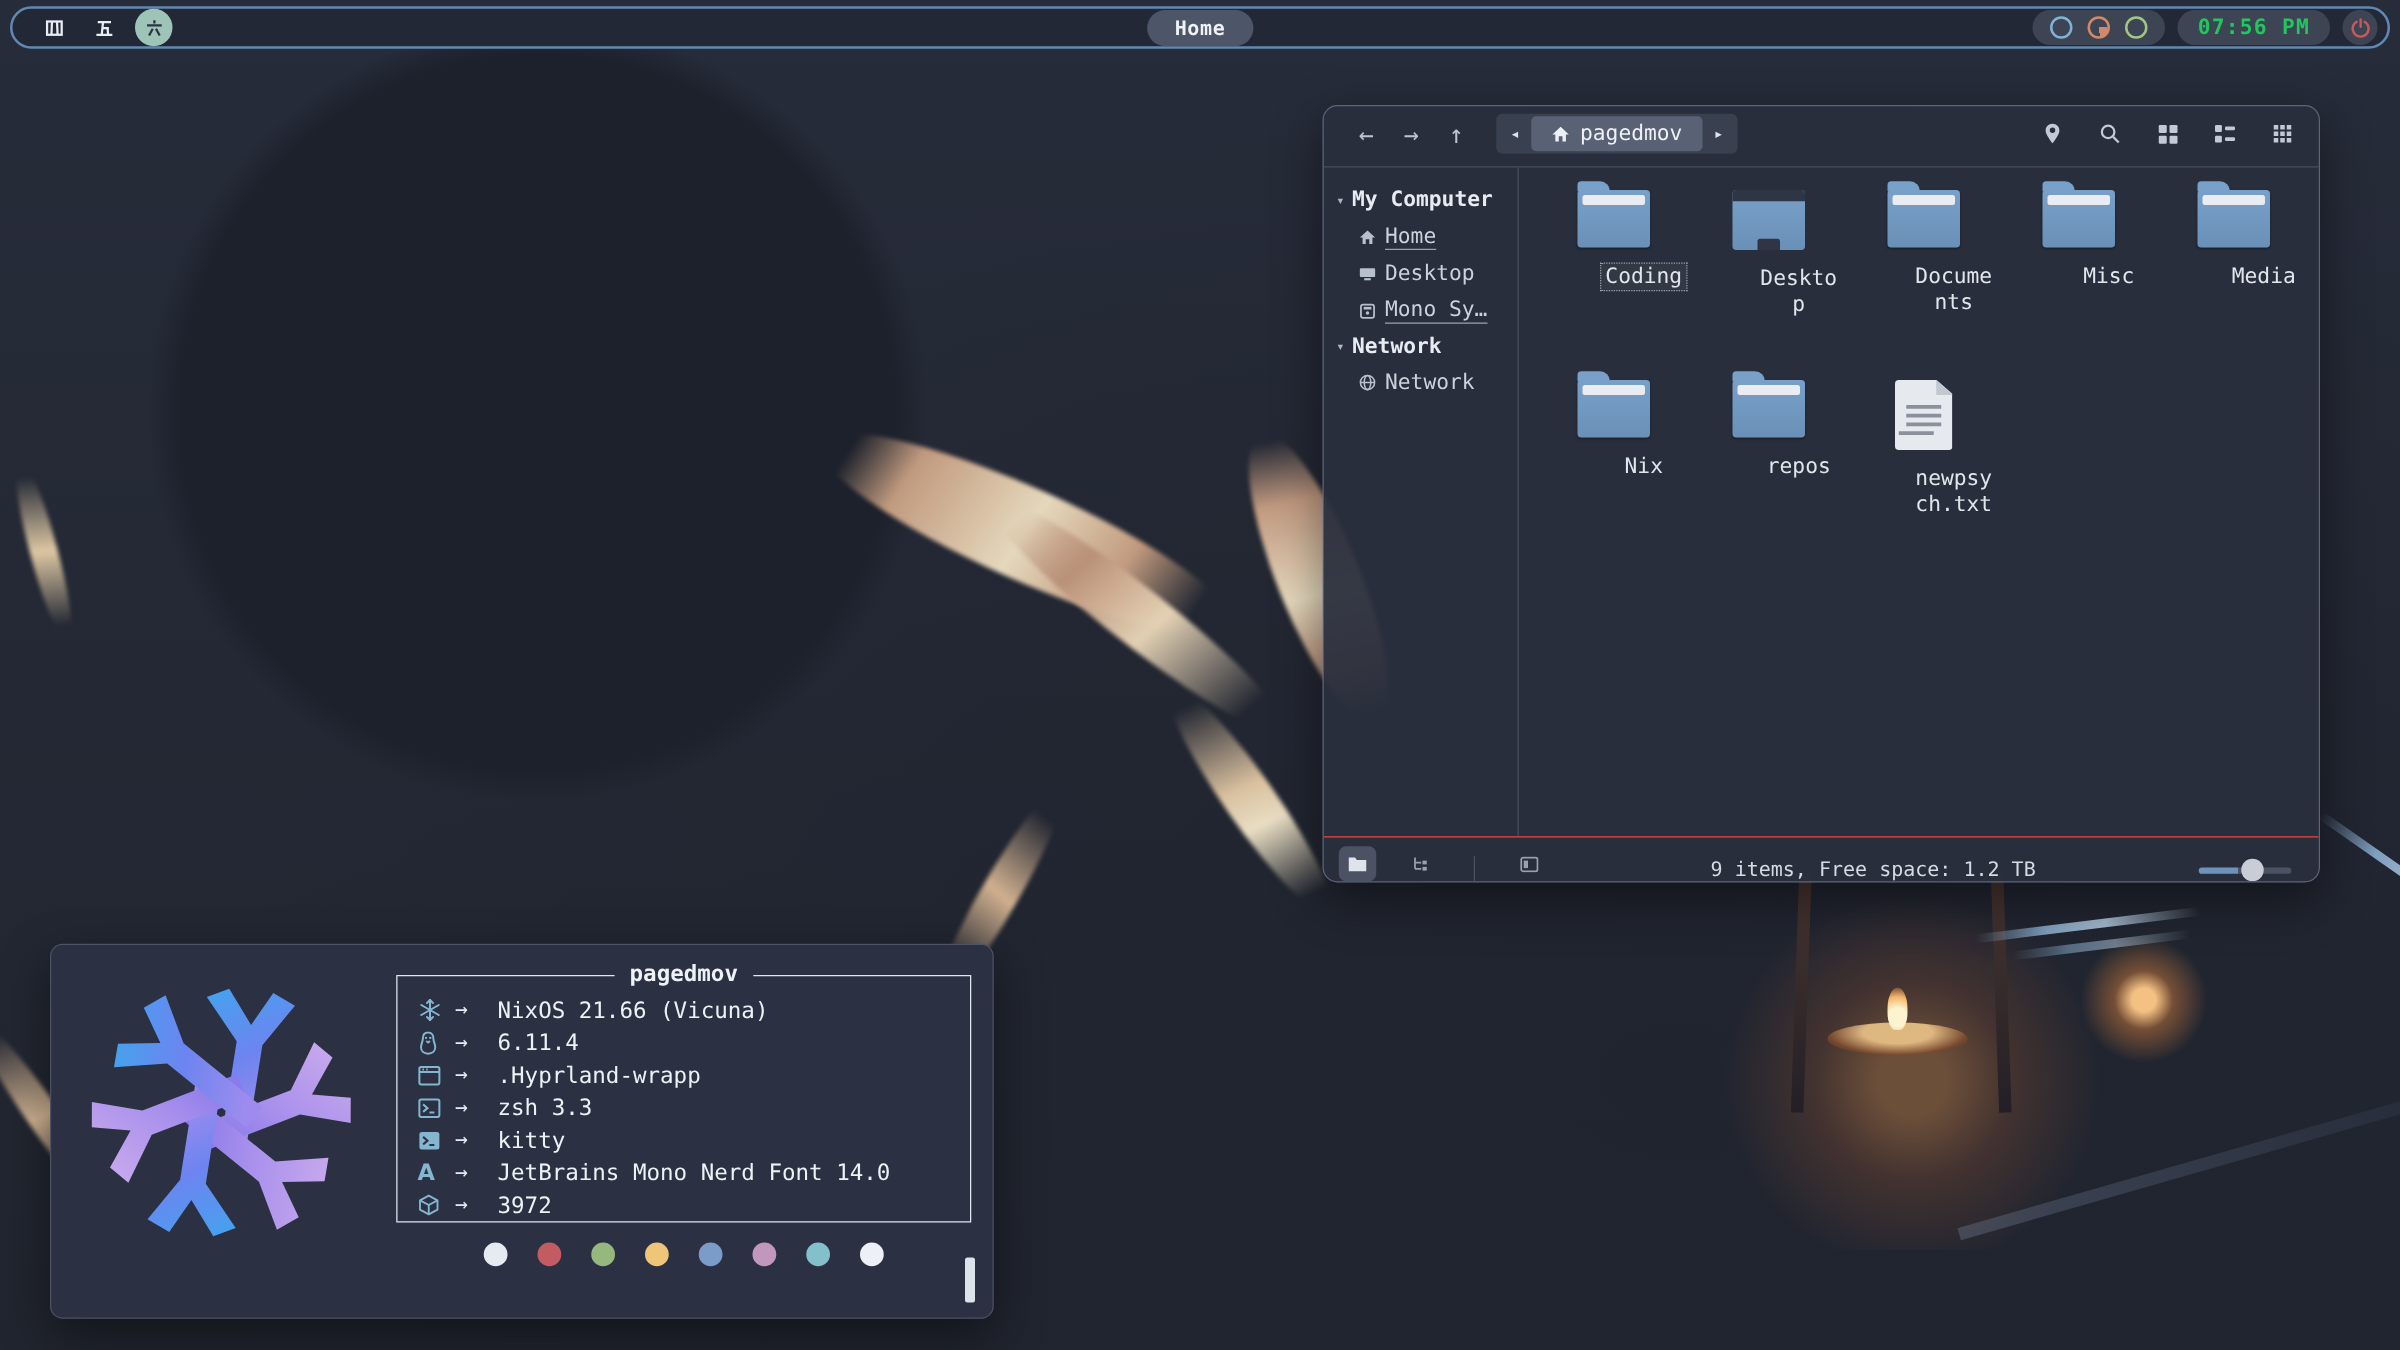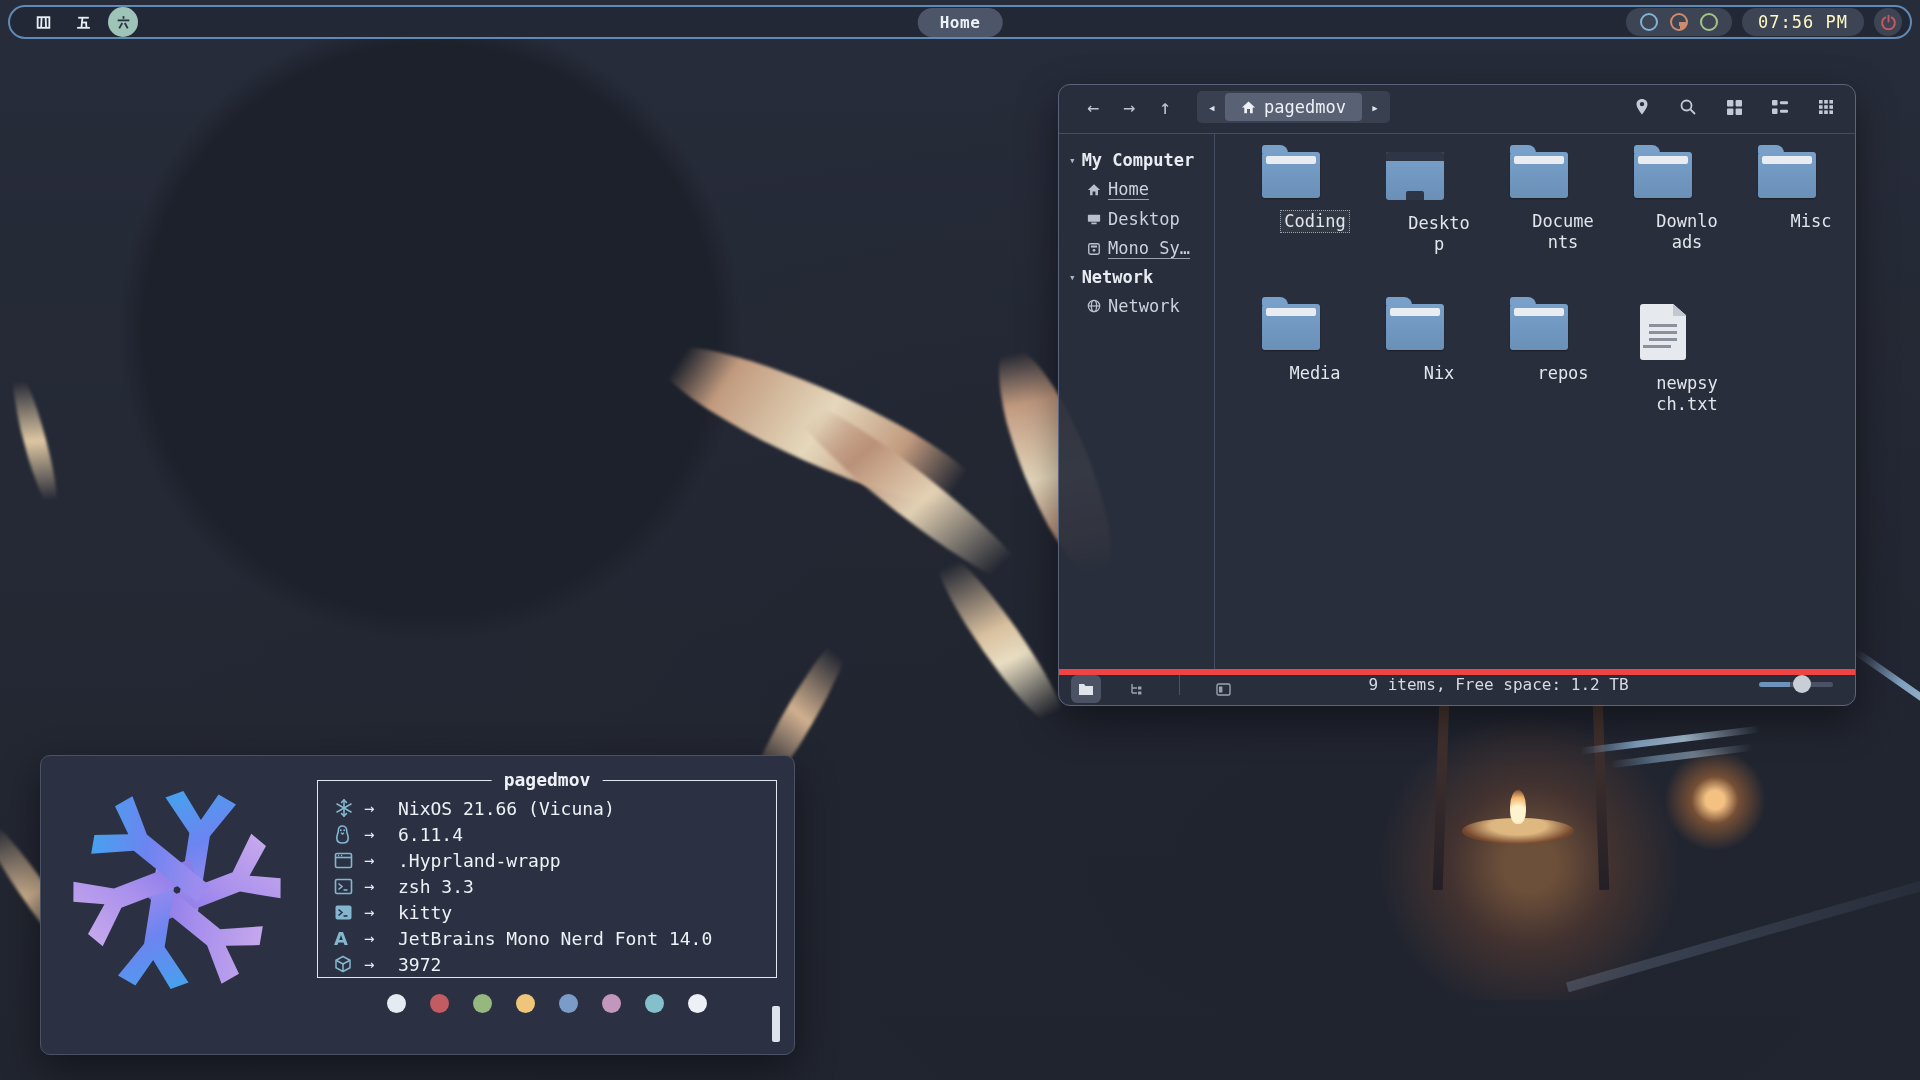--- a/index.html
+++ b/index.html
@@ -58,21 +58,21 @@
   .bar-center { position:absolute; left:50%; transform:translateX(-50%); }
   .title-pill { background:#4d5568; color:#eef1f6; font-size:16px; font-weight:bold;
         padding:5px 22px; border-radius:15px; letter-spacing:.5px; }
   .bar-right { margin-left:auto; display:flex; align-items:center; gap:10px; }
   .pill { background:#3d4454; border-radius:15px; height:28px; display:flex; align-items:center; }
   .circles { gap:12px; padding:0 14px; }
   .c { width:18px; height:18px; border-radius:50%; border:2px solid; }
   .c.blue  { border-color:#7fb3d5; }
   .c.orange{ border-color:#cf8a69; background:conic-gradient(from 90deg, #cf8a69 0 23%, transparent 23%); }
   .c.green { border-color:#a3c585; }
-  .clock { padding:0 16px; color:#fef9c3; font-size:17px; font-weight:normal; letter-spacing:1px; }
+  .clock { padding:0 16px; color:#22c55e; font-size:17px; font-weight:bold; letter-spacing:1px; }
   .power { width:28px; height:28px; border-radius:50%; background:#3d4454; display:flex; align-items:center; justify-content:center; }
 
   
   .fm { position:absolute; left:1058px; top:84px; width:798px; height:622px; border-radius:12px;
         background:rgba(41,47,61,.94); border:1px solid #5b647a; box-shadow:0 14px 40px rgba(0,0,0,.45);
         color:#ccd2dc; display:flex; flex-direction:column; overflow:hidden; z-index:40; }
   .fm-menubar { display:flex; gap:26px; padding:12px 20px 6px; font-size:17px; color:#c9cfd9; }
   .fm-menubar span { cursor:default; }
   .fm-toolbar { display:flex; align-items:center; padding:6px 16px 10px; gap:0; }
   .navbtn { width:36px; text-align:center; font-size:20px; color:#bcc4d0; }
@@ -106,21 +106,21 @@
   .icon-desktop::before { content:""; position:absolute; top:0; left:0; right:0; height:9px;
         background:#2e3545; border-radius:3px 3px 0 0; }
   .icon-desktop::after { content:""; position:absolute; bottom:0; left:50%; transform:translateX(-50%);
         width:18px; height:9px; background:#2e3545; border-radius:2px 2px 0 0; }
   .icon-txt { width:46px; height:56px; position:relative; background:#e6e9ee; border-radius:3px;
         clip-path:polygon(0 0, 72% 0, 100% 20%, 100% 100%, 0 100%); }
   .icon-txt::before { content:""; position:absolute; top:0; right:0; width:13px; height:12px;
         background:#c2c8d1; }
   .icon-txt::after { content:""; position:absolute; left:9px; top:20px; width:28px; height:3px; background:#8a919c;
         box-shadow:0 7px 0 #8a919c, 0 14px 0 #8a919c, -6px 21px 0 #8a919c; }
-  .statusbar { display:flex; align-items:flex-start; border-top:6px solid #ef4444; height:36px; padding:0 12px;gap:20px; }
+  .statusbar { display:flex; align-items:flex-end; border-top:1px solid #ef4444; height:36px; padding:0 12px;gap:20px; }
   .sbtn { width:30px; height:28px; border-radius:6px; display:flex; align-items:center; justify-content:center; }
   .sbtn.active { background:#4a5263; }
   .vsep { width:1px; height:20px; background:#4a5263; margin:0 8px; }
   .status-text { flex:1; text-align:center; font-size:16px; color:#d6dae2; }
   .zoom-slider { position:relative; width:74px; height:18px; margin-right:10px; }
   .zoom-track { position:absolute; top:7px; left:0; right:0; height:5px; border-radius:3px;
         background:linear-gradient(90deg, #6d93bb 0 42%, #4a5263 42%); }
   .zoom-handle { position:absolute; top:0; left:34px; width:18px; height:18px; border-radius:50%; background:#c9ced6; }
 
   
@@ -319,24 +319,20 @@
         <div class="icon-folder"></div>
         <div class="flabel">Coding</div>
       </div>
       <div class="fitem">
         <div class="icon-desktop"></div>
         <div class="flabel">Desktop</div>
       </div>
       <div class="fitem">
         <div class="icon-folder"></div>
         <div class="flabel">Documents</div>
-      </div>
-      <div class="fitem">
-        <div class="icon-folder"></div>
-        <div class="flabel">Downloads</div>
       </div>
       <div class="fitem">
         <div class="icon-folder"></div>
         <div class="flabel">Misc</div>
       </div>
       <div class="fitem">
         <div class="icon-folder"></div>
         <div class="flabel">Media</div>
       </div>
       <div class="fitem">

